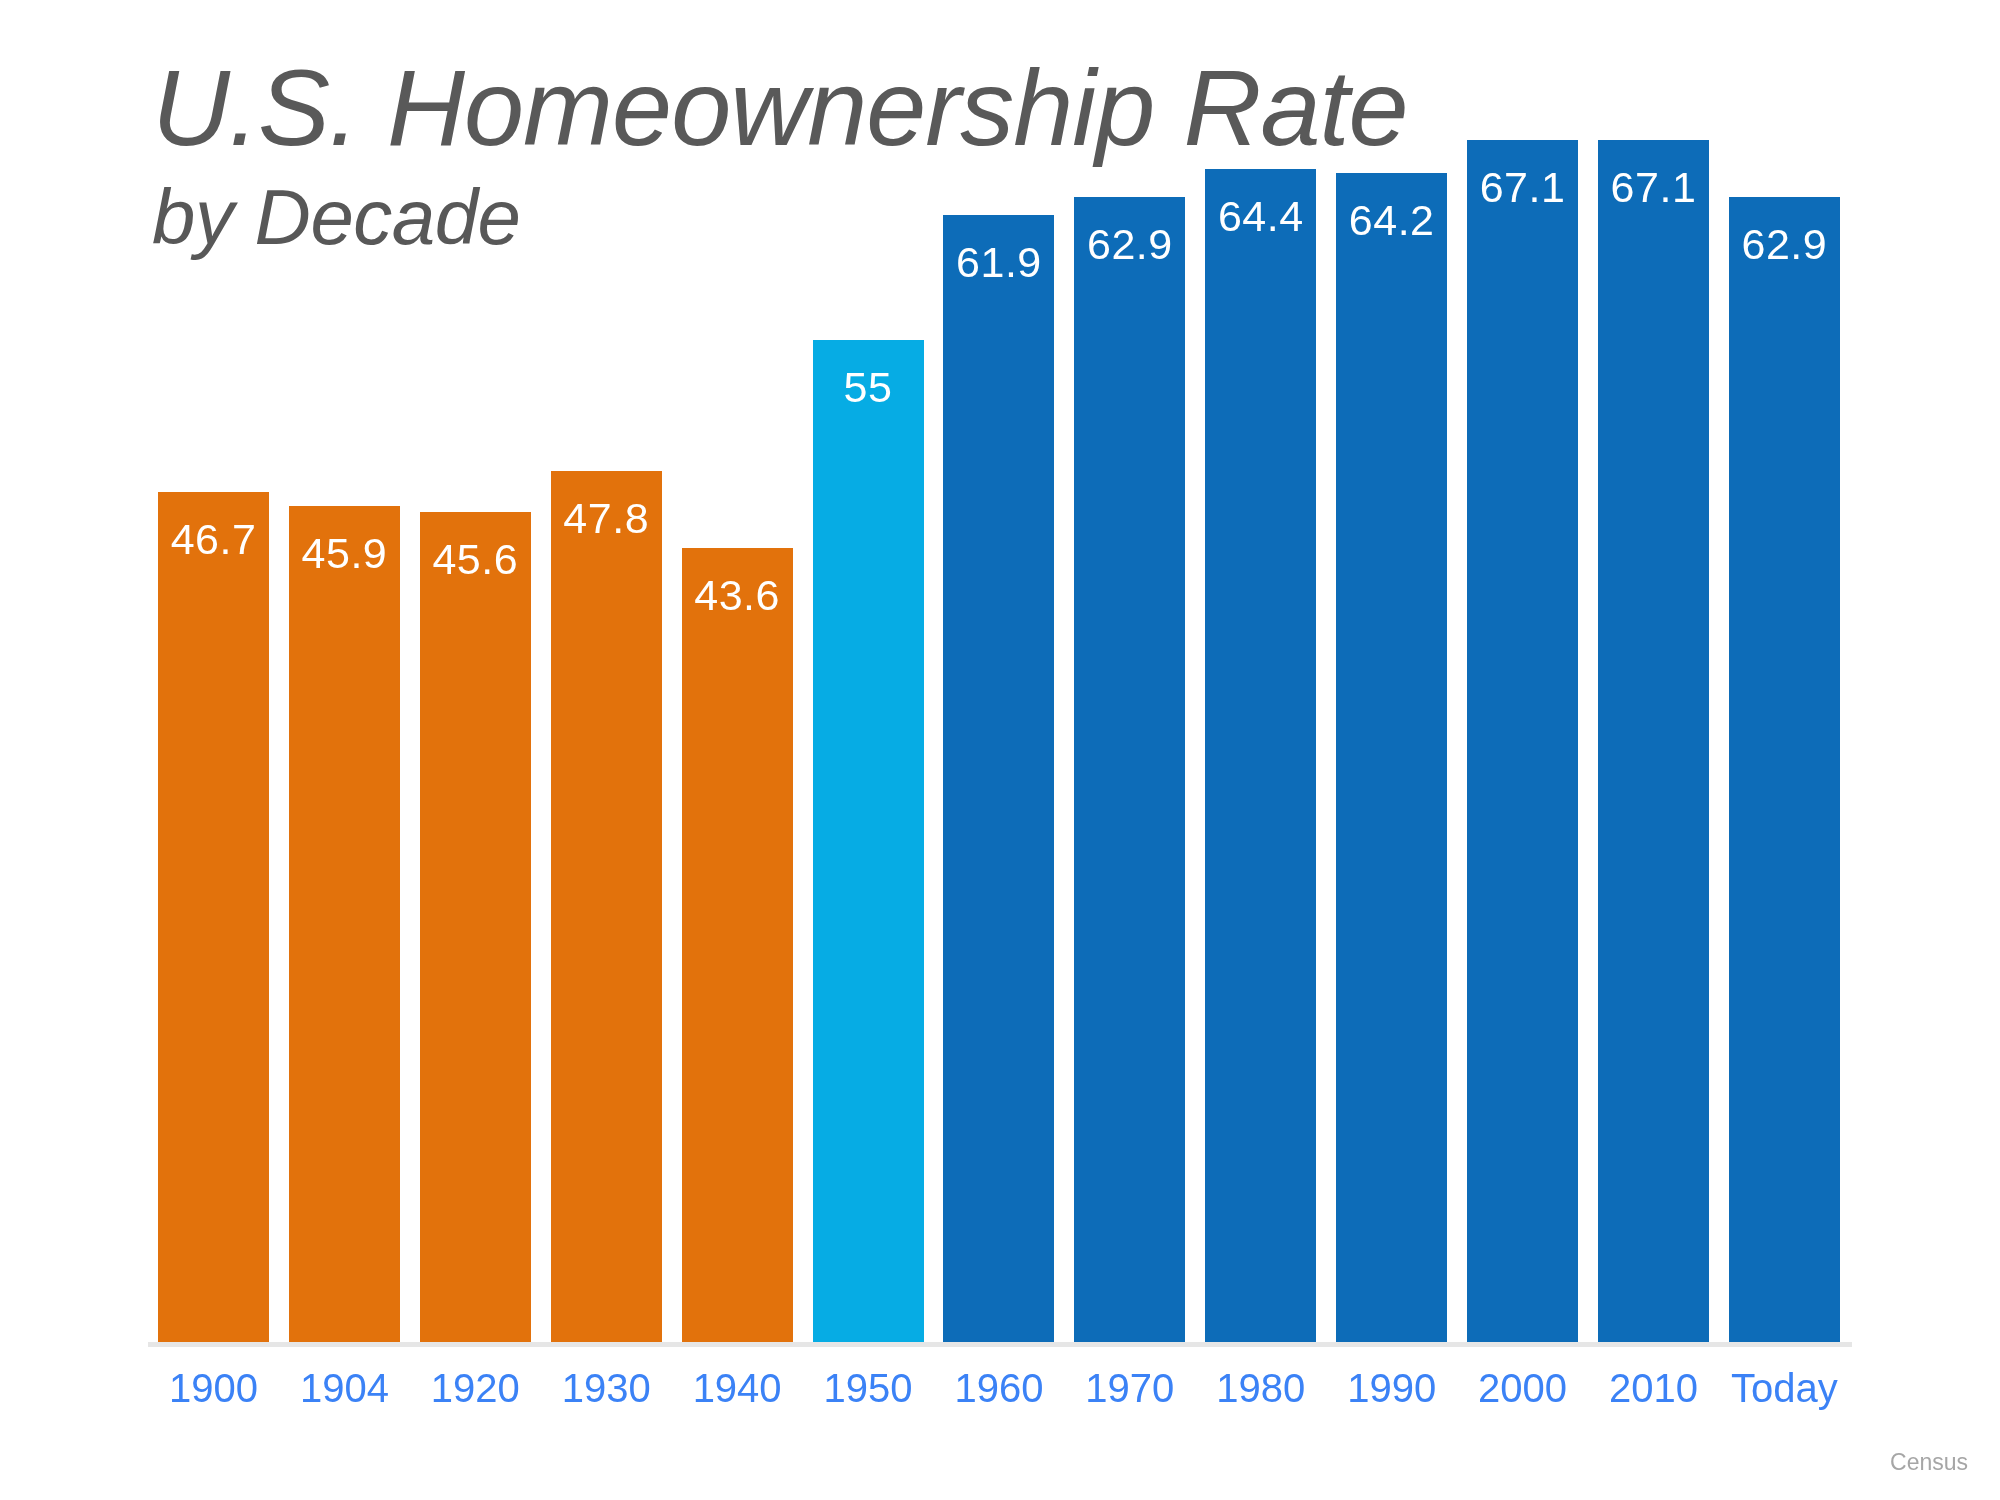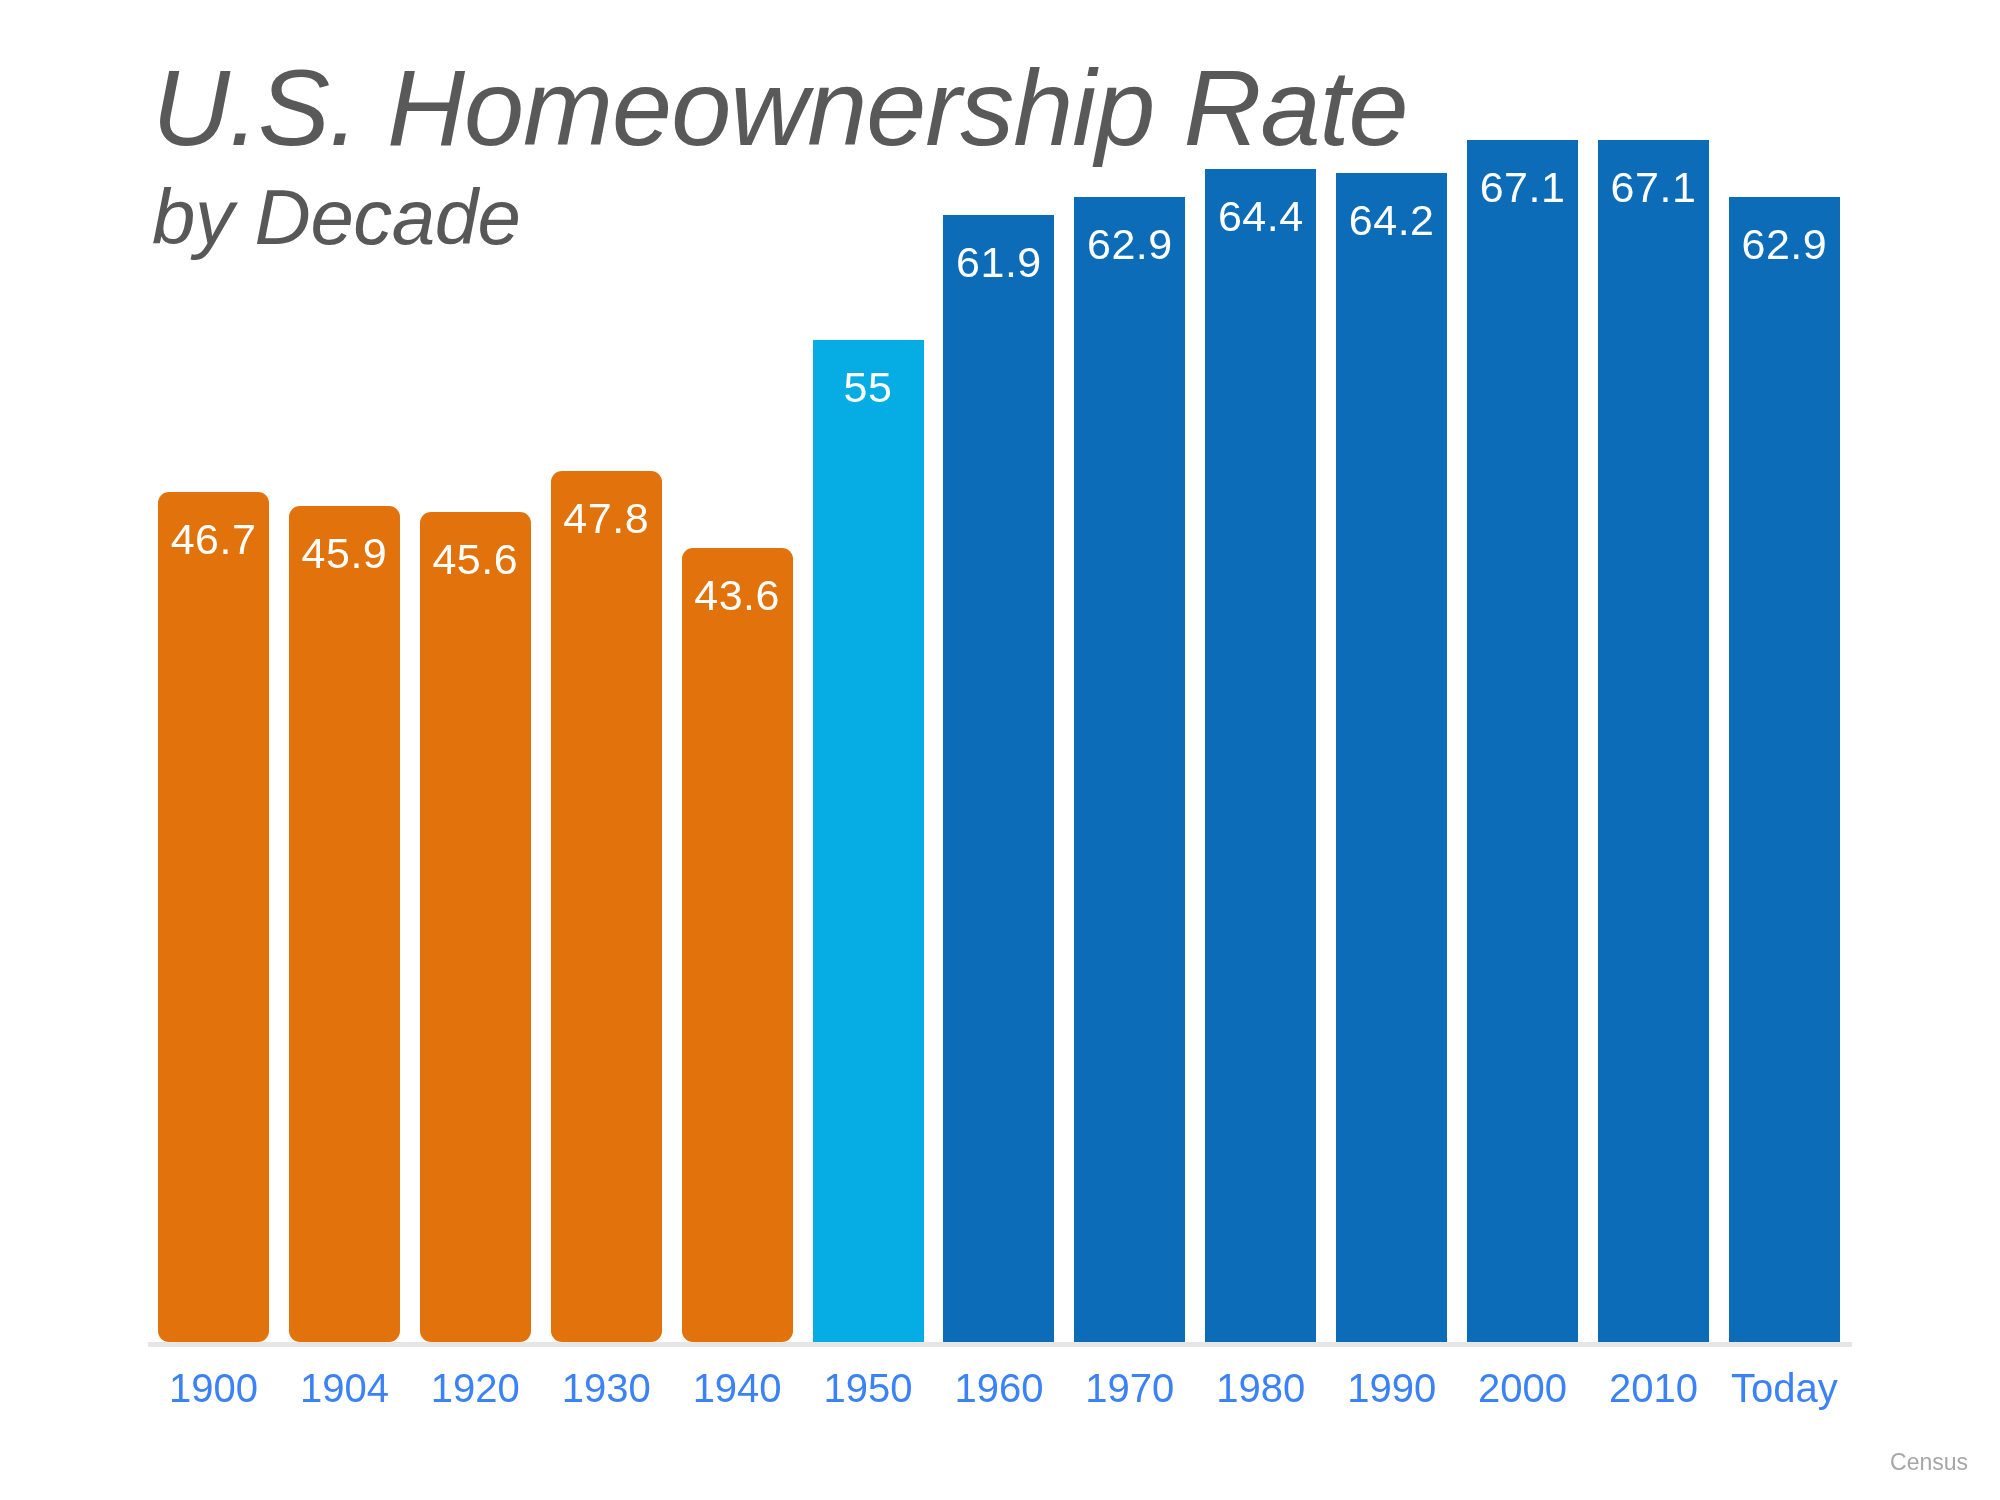--- a/index.html
+++ b/index.html
@@ -73,21 +73,21 @@
     height: 100%;
     display: flex;
     flex-direction: column;
     justify-content: flex-end;
   }
   .bar {
     width: 100%;
     position: relative;
     background: #e2720c;
   }
-  .bar.orange  { background: #e2720c; border-radius: 11px; }
+  .bar.orange  { background: #e2720c; }
   .bar.skyblue { background: #06ace4; }
   .bar.blue    { background: #0d6cb8; margin-top: 20px; }
 
   .bar-value {
     position: absolute;
     left: 0;
     right: 0;
     top: 26px;
     text-align: center;
     color: #ffffff;

